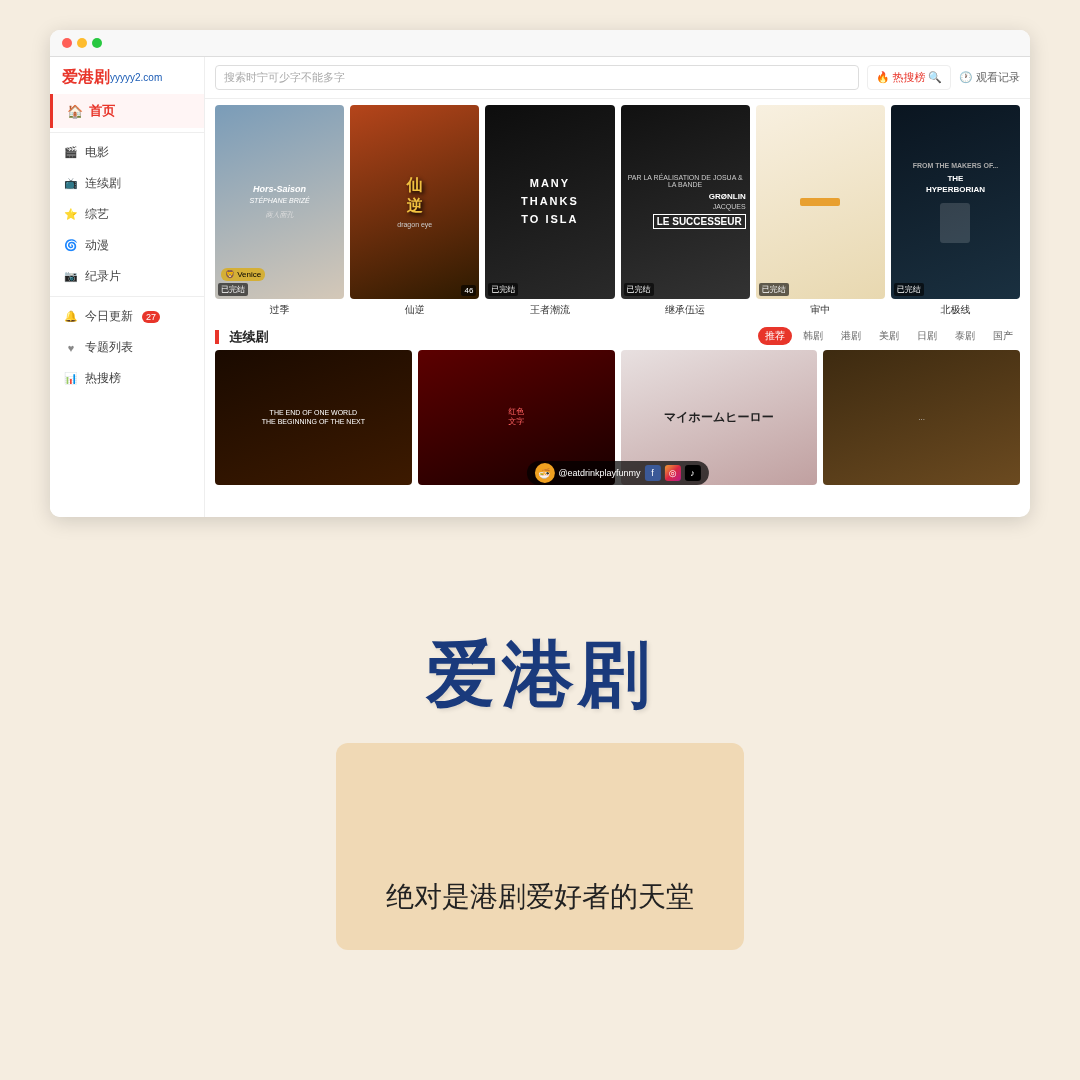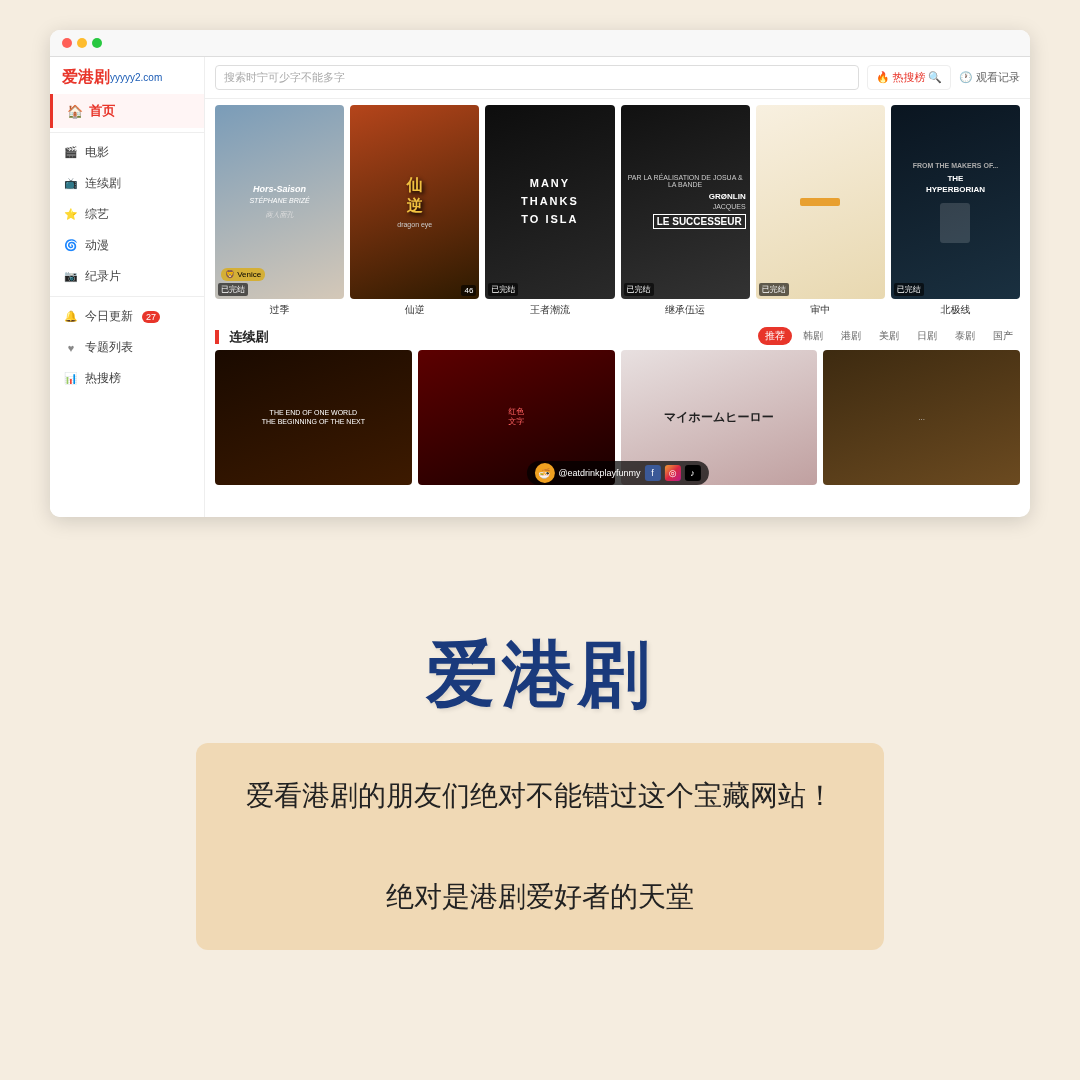--- a/index.html
+++ b/index.html
@@ -587,20 +587,20 @@
         </div>
 
       </div>
     </div>
   </div>
 
   <div class="bottom-section">
     <div class="brand-title">爱港剧</div>
     <div class="description-box">
       <div class="desc-text">
-        <span>爱看港剧的朋友们绝对不能错过这个宝藏网站！</span><br>
+        <br>
         <br>
         <span>绝对是港剧爱好者的天堂</span>
       </div>
     </div>
   </div>
 
 </div>
 
 </body></html>

